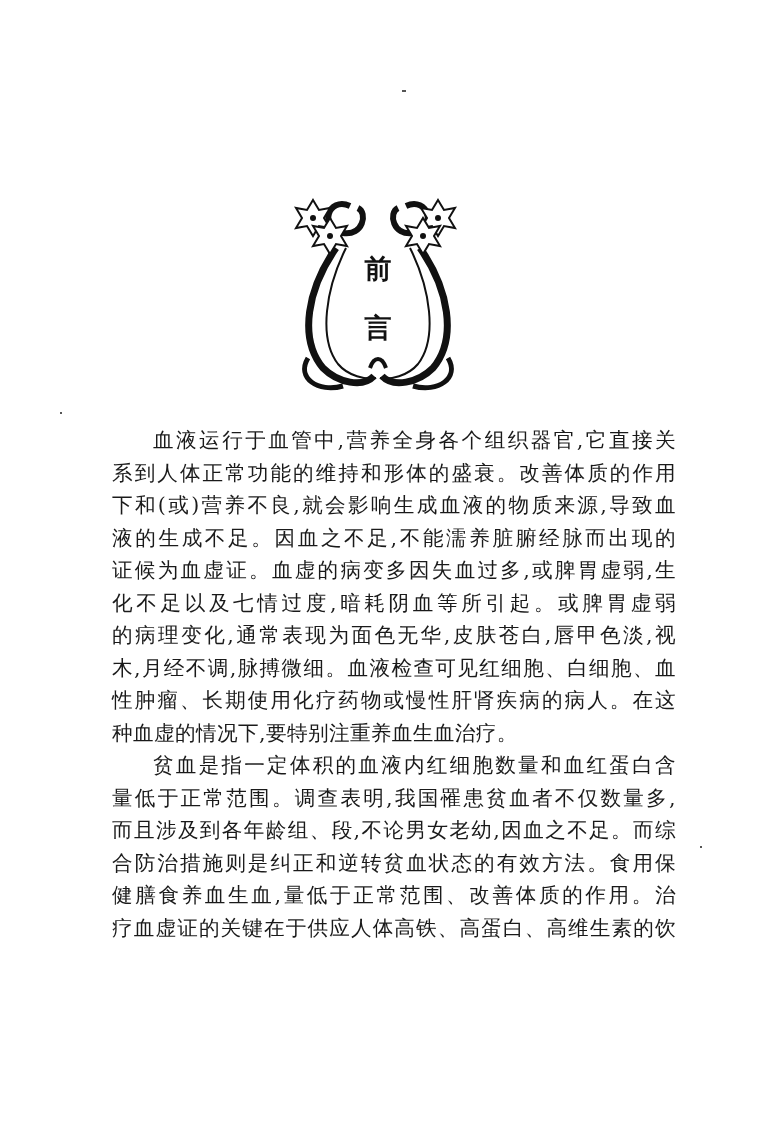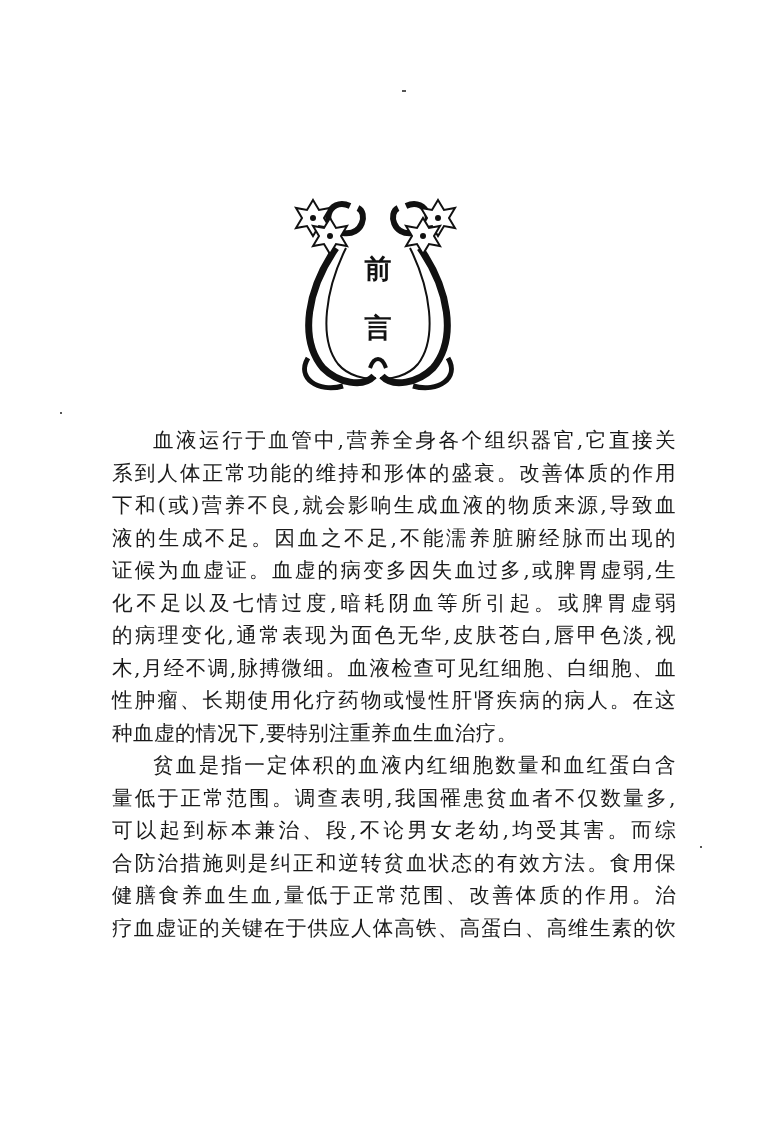--- a/index.html
+++ b/index.html
@@ -65,18 +65,18 @@
     <div class="line">证候为血虚证。血虚的病变多因失血过多,或脾胃虚弱,生</div>
     <div class="line">化不足以及七情过度,暗耗阴血等所引起。或脾胃虚弱</div>
     <div class="line">的病理变化,通常表现为面色无华,皮肤苍白,唇甲色淡,视</div>
     <div class="line">木,月经不调,脉搏微细。血液检查可见红细胞、白细胞、血</div>
     <div class="line">性肿瘤、长期使用化疗药物或慢性肝肾疾病的病人。在这</div>
     <div class="line last">种血虚的情况下,要特别注重养血生血治疗。</div>
   </div>
   <div>
     <div class="line indent">贫血是指一定体积的血液内红细胞数量和血红蛋白含</div>
     <div class="line">量低于正常范围。调查表明,我国罹患贫血者不仅数量多,</div>
-    <div class="line">可以起到标本兼治、段,不论男女老幼,均受其害。而综</div>
+    <div class="line">而且涉及到各年龄组、段,不论男女老幼,因血之不足。而综</div>
     <div class="line">合防治措施则是纠正和逆转贫血状态的有效方法。食用保</div>
     <div class="line">健膳食养血生血,量低于正常范围、改善体质的作用。治</div>
     <div class="line">疗血虚证的关键在于供应人体高铁、高蛋白、高维生素的饮</div>
   </div>
 </div>
 
 </body></html>

